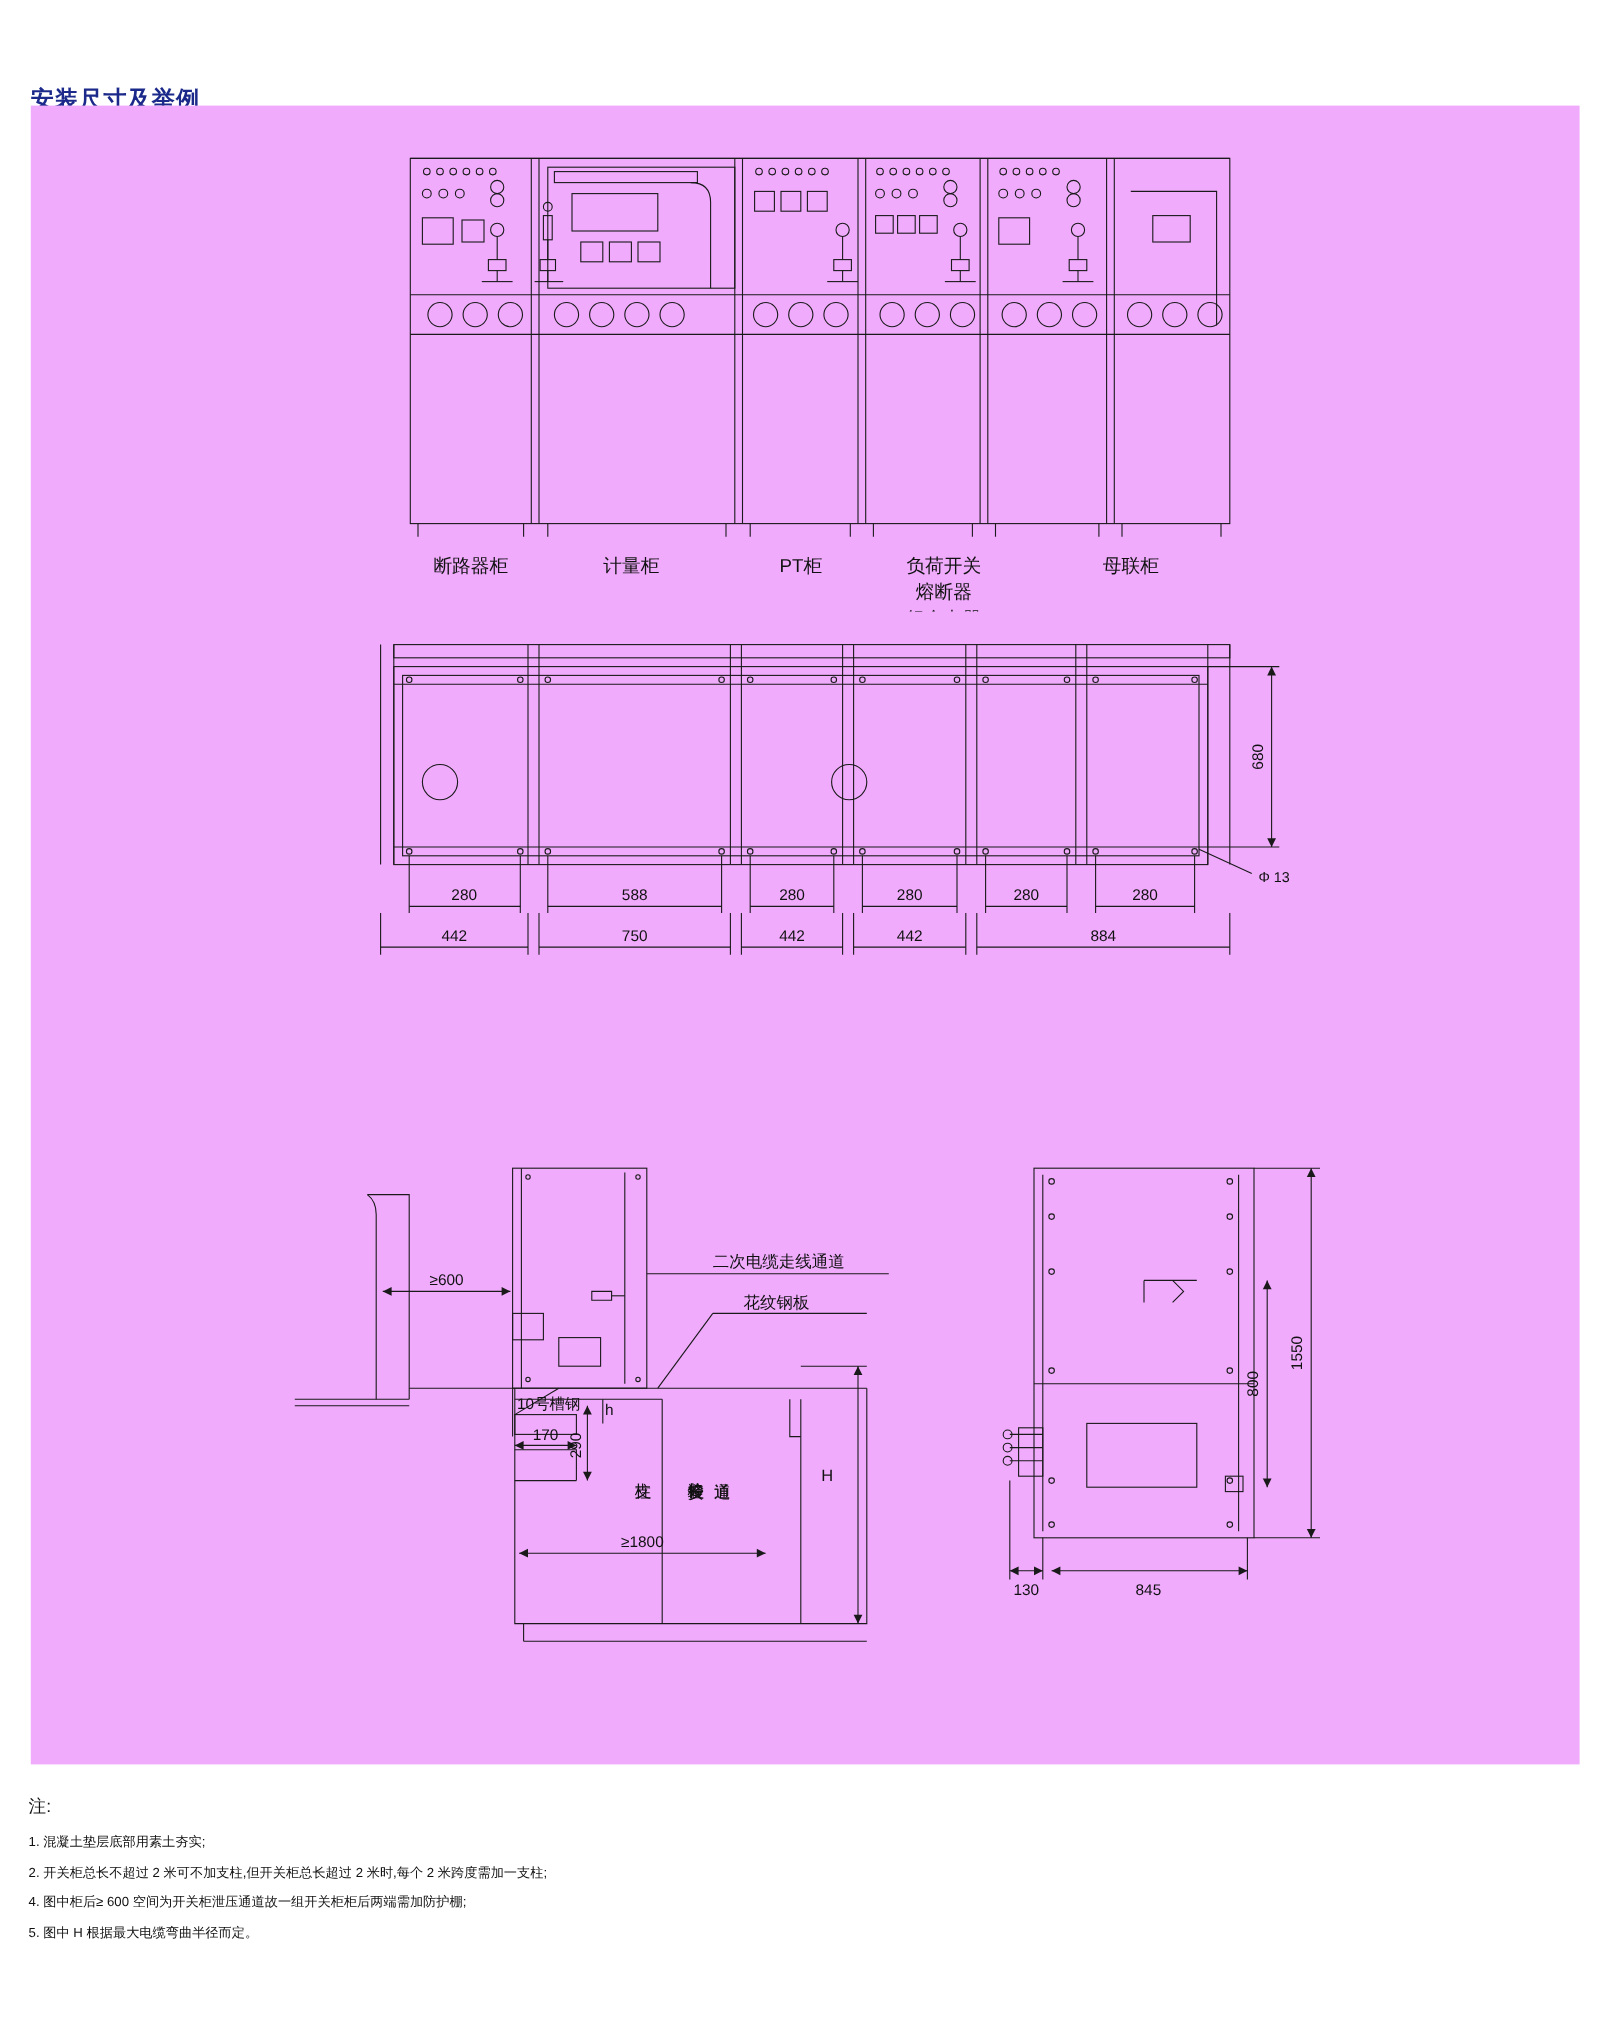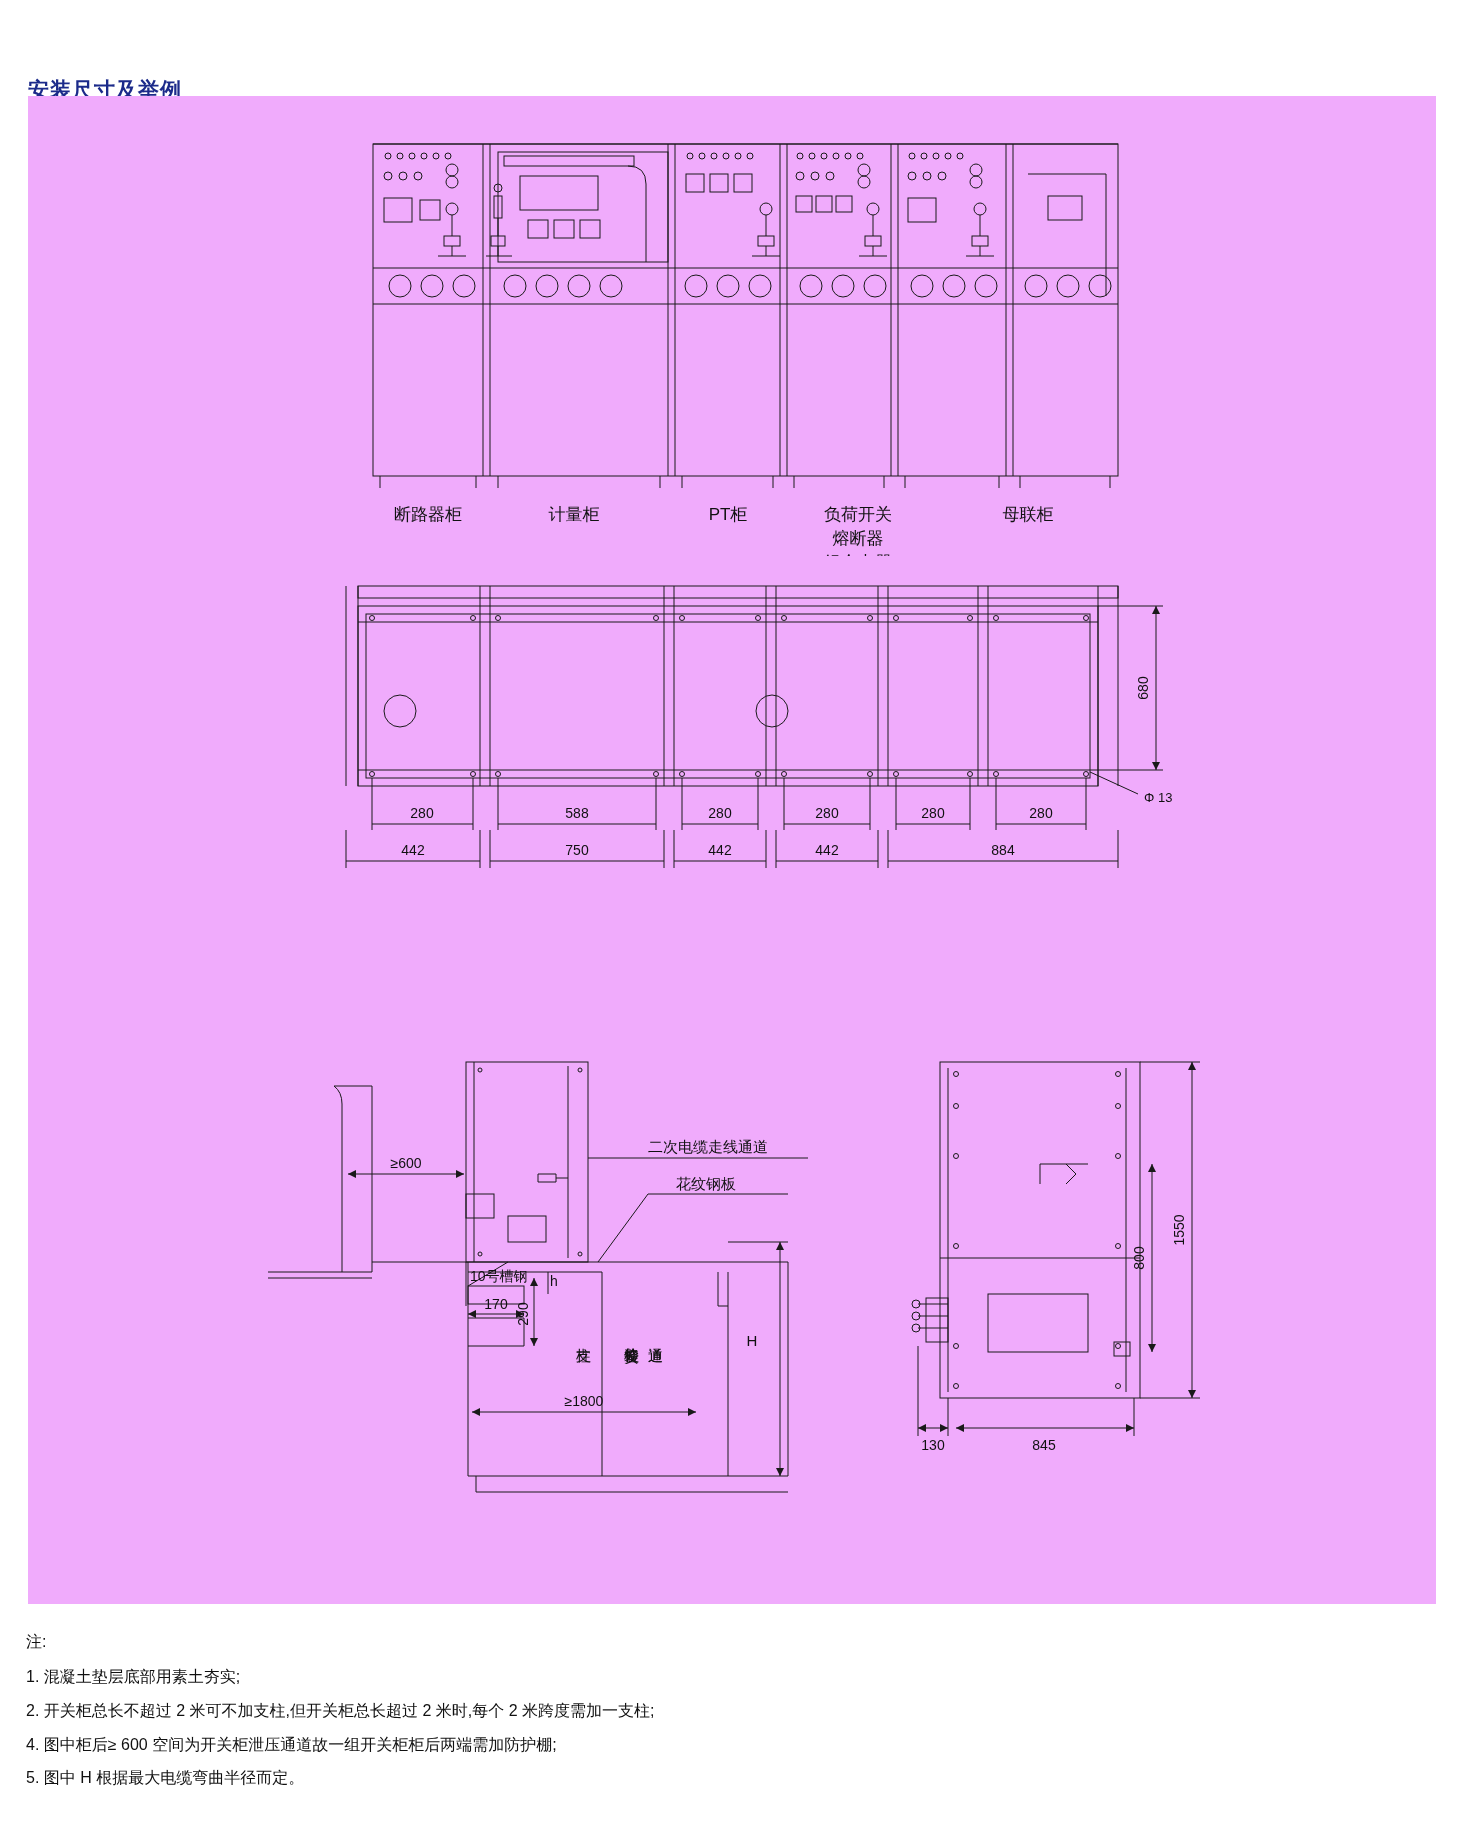--- a/index.html
+++ b/index.html
@@ -43,21 +43,21 @@
     left: 26px;
     top: 1632px;
     width: 1380px;
   }
   .notes-title {
     font-size: 16px;
     margin-bottom: 12px;
     color: #111;
   }
   .note-line {
-    font-size: 16px;
+    font-size: 12px;
     line-height: 1.55;
     margin-bottom: 9px;
     color: #111;
   }
   text {
     font-family: "Liberation Sans", sans-serif;
     fill: #111;
   }
 </style>
 </head>

